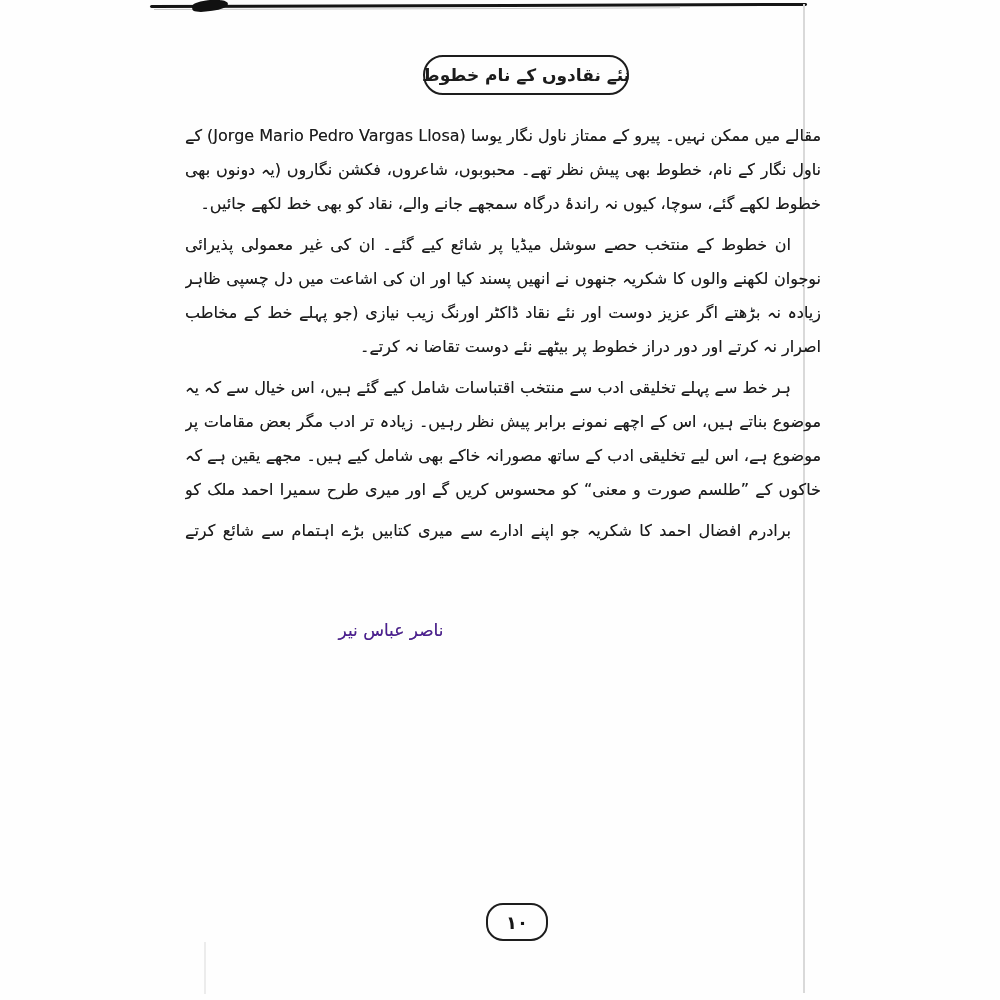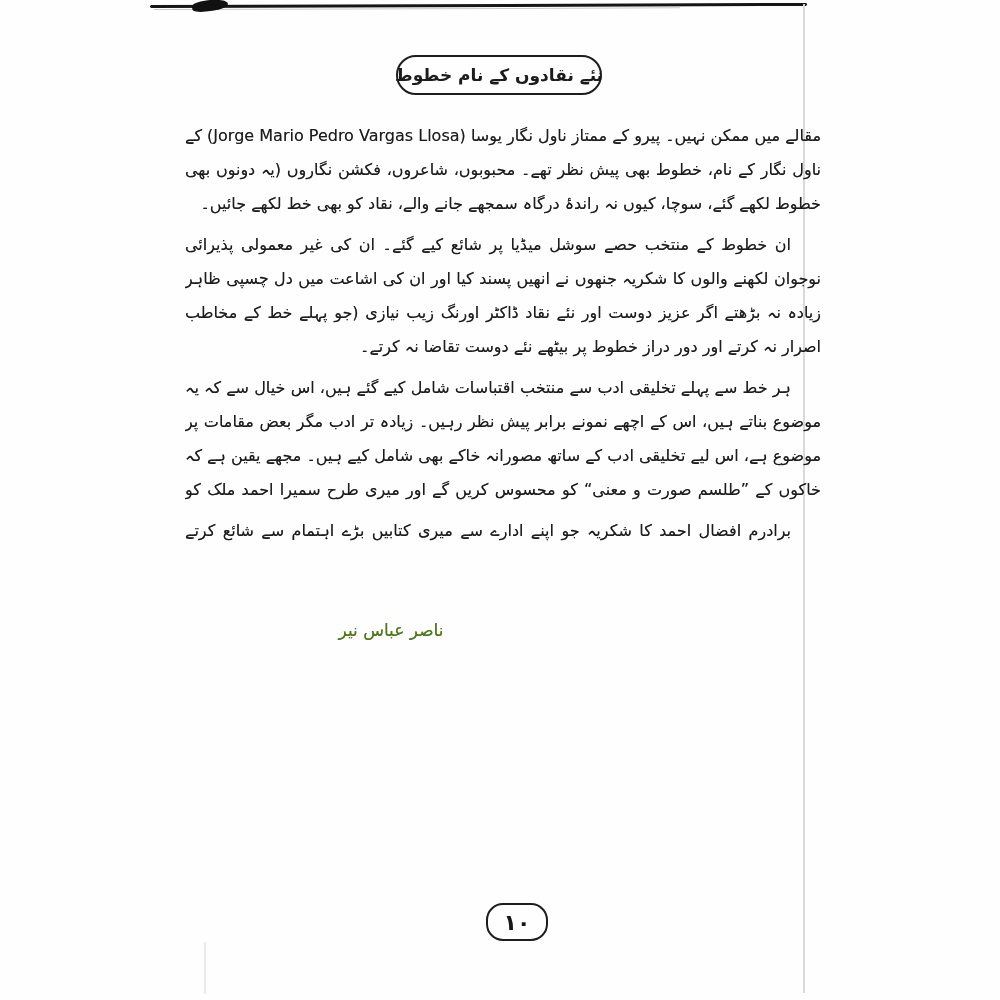--- a/index.html
+++ b/index.html
@@ -37,21 +37,21 @@
     width: 2px; height: 989px;
     background: #d9d9d9;
   }
   .bottom-mark {
     position: absolute; left: 204px; top: 942px;
     width: 2px; height: 52px;
     background: #ececec;
   }
   
   .header-pill {
-    position: absolute; left: 396px; top: 55px;
+    position: absolute; left: 423px; top: 55px;
     width: 202px; height: 36px;
     border: 2px solid #1d1d1d;
     border-radius: 20px;
     display: flex; align-items: center; justify-content: center;
     background: #fefefe;
   }
   .header-pill span {
     direction: rtl;
     font-size: 17px; font-weight: bold; color: #1c1c1c;
     white-space: nowrap;
@@ -78,36 +78,36 @@
   .line.indent { padding-right: 30px; }
   
   .signature {
     position: absolute; left: 302px; top: 614px;
     width: 178px;
     text-align: center;
   }
   .signature div {
     direction: rtl;
     font-size: 17px; line-height: 33px;
-    color: #4d7c0f;
+    color: #4c1d95;
     text-shadow: 0 0 0.5px rgba(20,20,20,0.55);
     white-space: nowrap;
   }
   
   .page-pill {
     position: absolute; left: 486px; top: 903px;
     width: 58px; height: 34px;
     border: 2px solid #1d1d1d;
     border-radius: 17px;
     display: flex; align-items: center; justify-content: center;
     background: #fefefe;
   }
   .page-pill span {
     direction: rtl;
-    font-size: 22px; font-weight: bold; color: #161616;
+    font-size: 18px; font-weight: bold; color: #161616;
   }
 </style>
 </head>
 <body>
 
 <div class="scan">
 
   <div class="top-edge"></div>
   <div class="ink-blob"></div>
   <div class="right-edge"></div>

